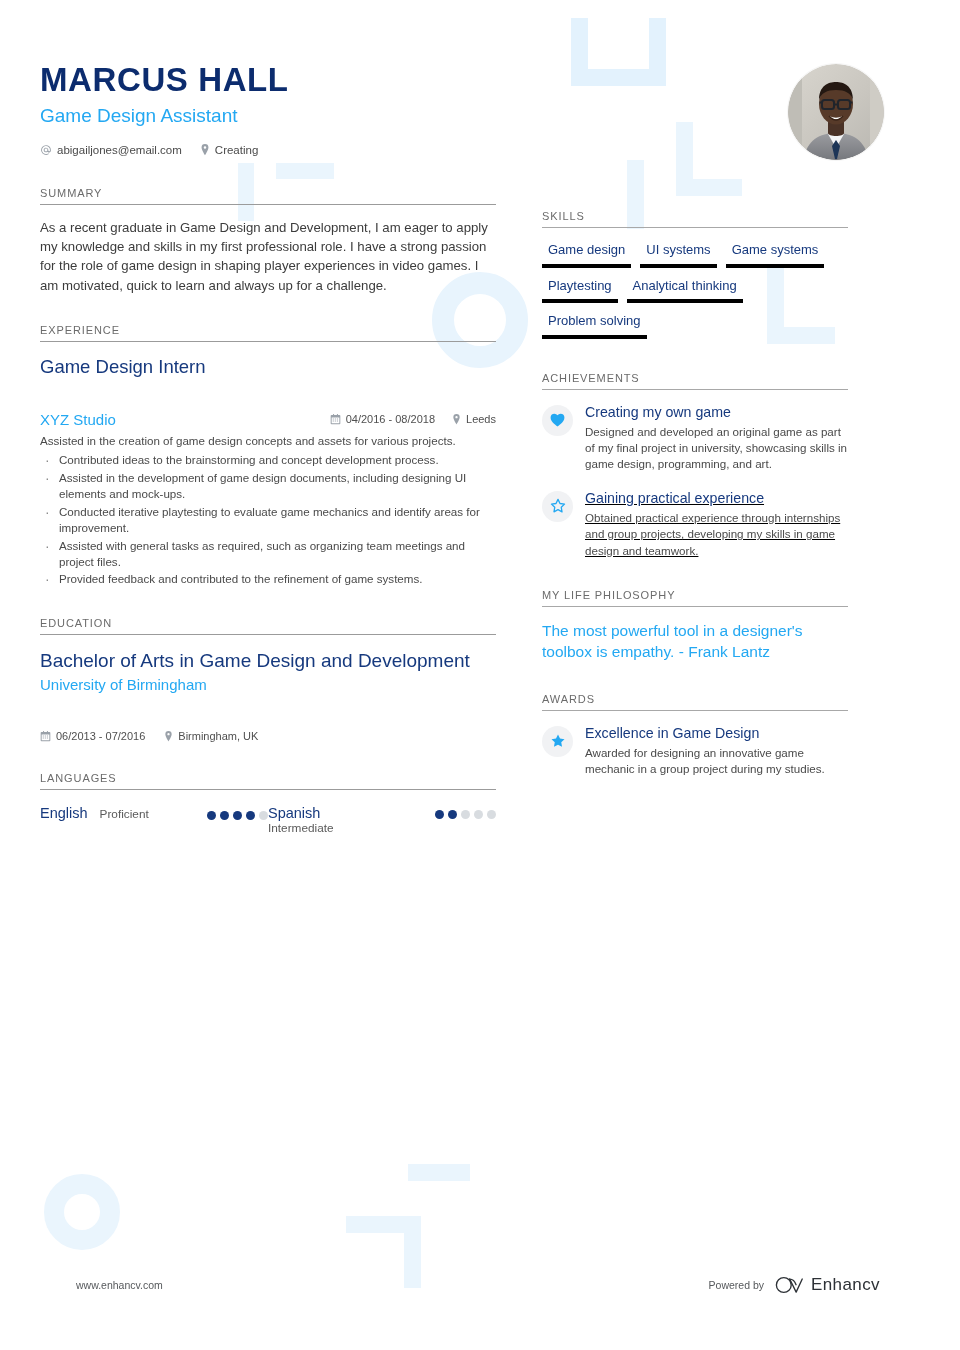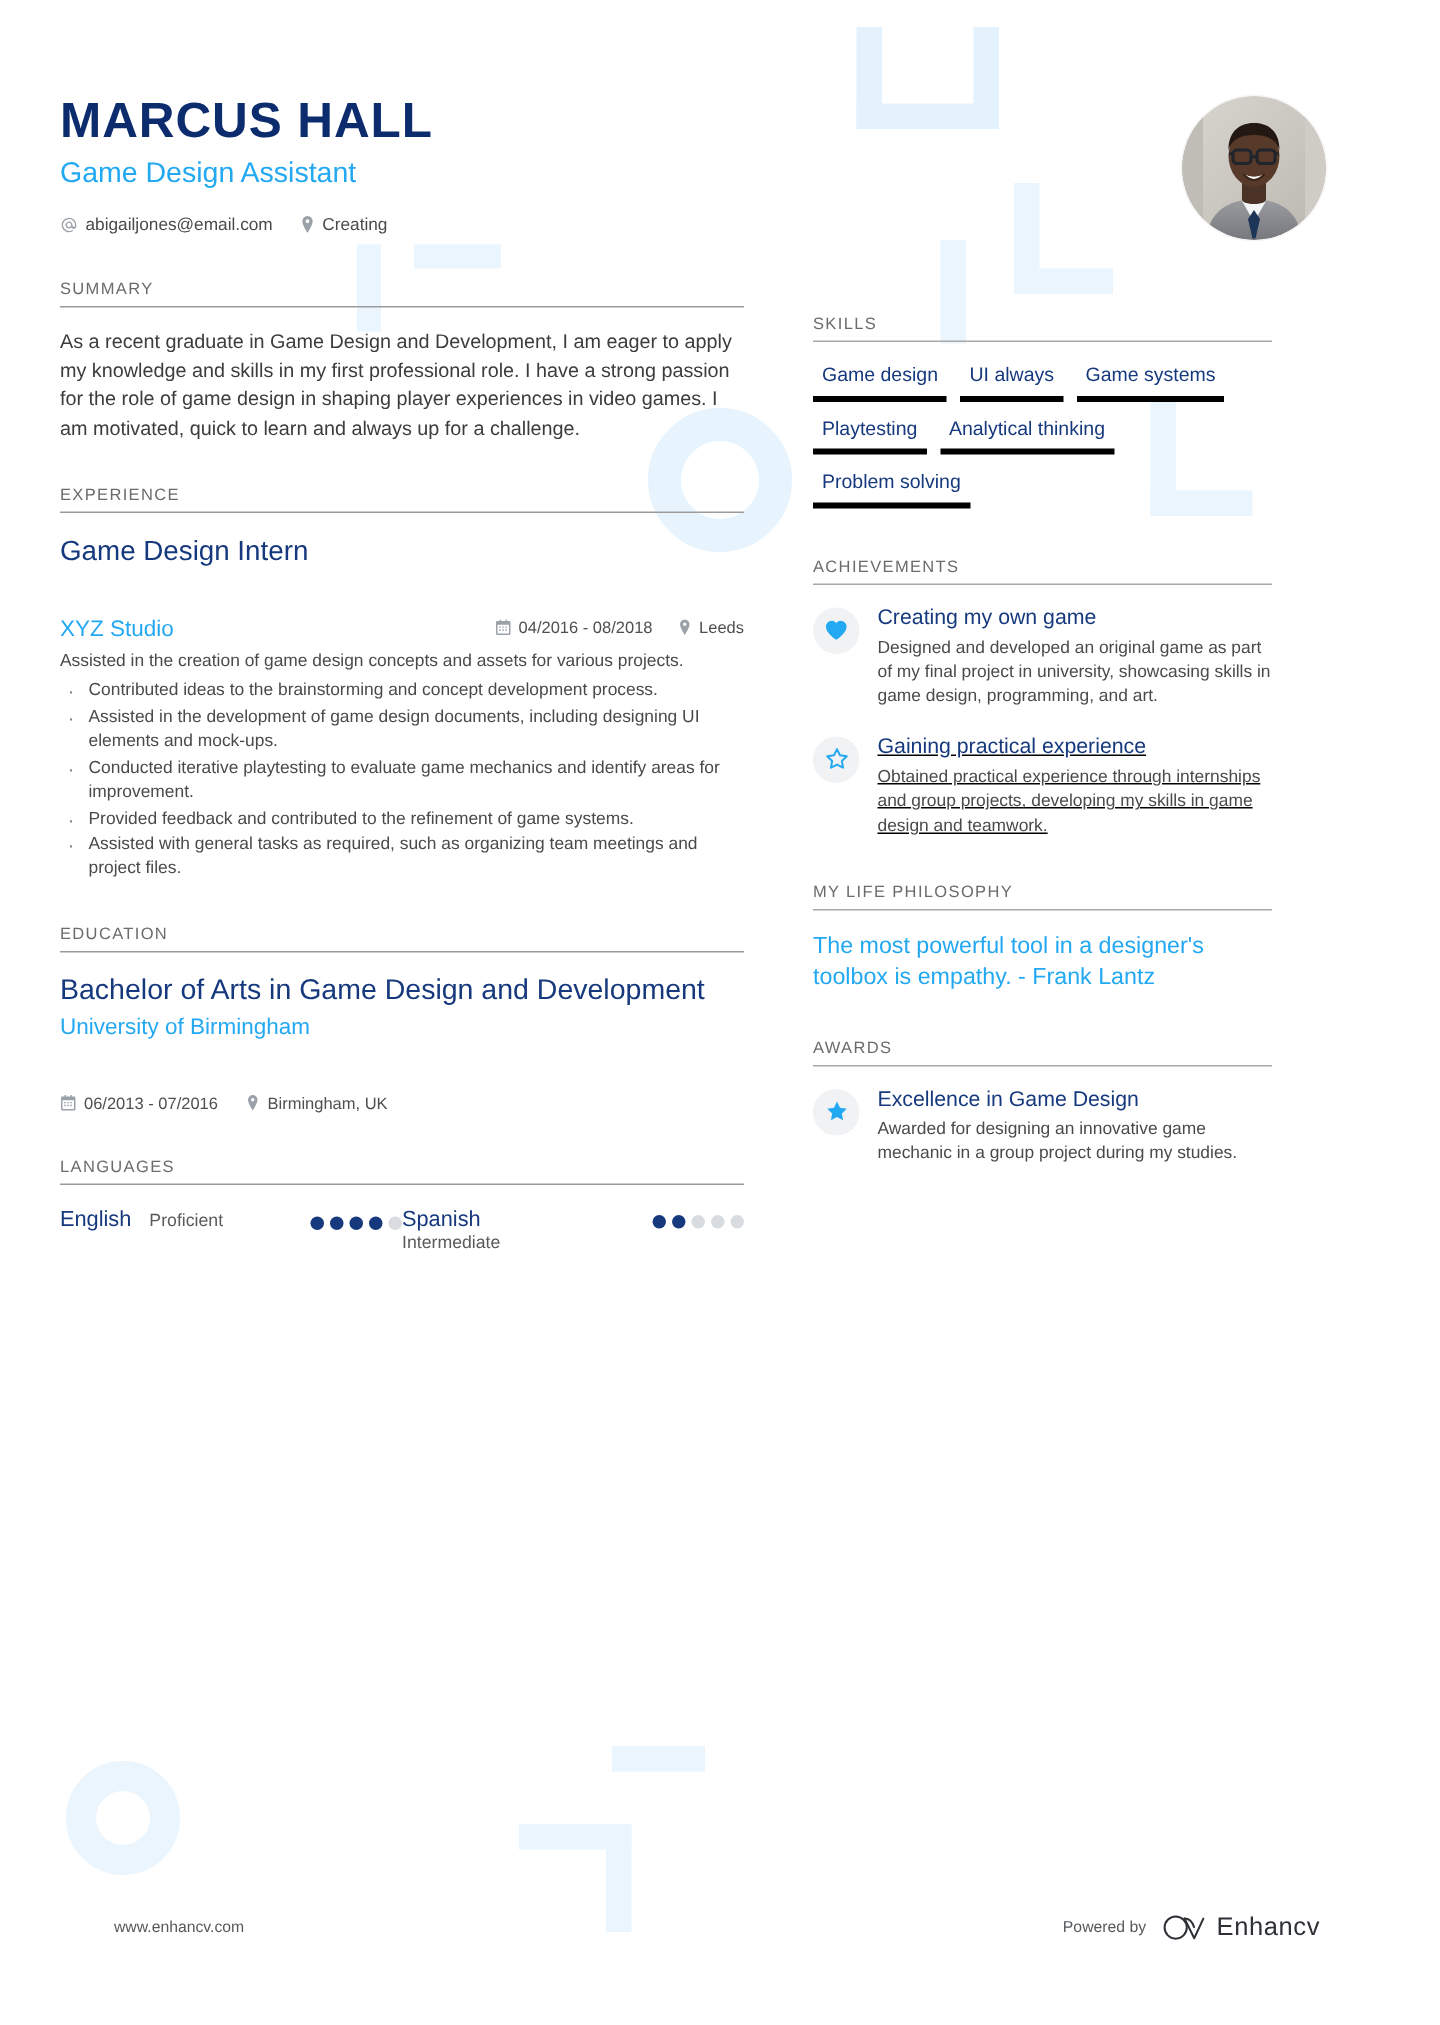--- a/index.html
+++ b/index.html
@@ -109,21 +109,21 @@
     align-items: baseline;
   }
   .job-company { font-size: 15px; color: #23a8f2; flex: 1 1 auto; }
   .job-meta {
     display: flex;
     align-items: center;
     gap: 17px;
     font-size: 11px;
     color: #4f4f4f;
   }
-  .meta-item { display: flex; align-items: flex-start; gap: 5px; white-space: nowrap; margin-top: 31px; }
+  .meta-item { display: flex; align-items: flex-end; gap: 5px; white-space: nowrap; margin-top: 31px; }
 
   .job-desc {
     margin-top: 5px;
     font-size: 11.6px;
     line-height: 1.42;
     color: #4a4a4a;
   }
   ul.bullets { margin-top: 3px; list-style: none; }
   ul.bullets li {
     position: relative;
@@ -361,22 +361,22 @@
                 </svg>
                 <span>Leeds</span>
               </span>
             </span>
           </div>
           <p class="job-desc">Assisted in the creation of game design concepts and assets for various projects.</p>
           <ul class="bullets">
             <li>Contributed ideas to the brainstorming and concept development process.</li>
             <li>Assisted in the development of game design documents, including designing UI elements and mock-ups.</li>
             <li>Conducted iterative playtesting to evaluate game mechanics and identify areas for improvement.</li>
+            <li>Assisted with general tasks as required, such as organizing team meetings and project files.</li>
             <li>Provided feedback and contributed to the refinement of game systems.</li>
-            <li>Assisted with general tasks as required, such as organizing team meetings and project files.</li>
           </ul>
         </div>
       </div>
 
       <div class="sec" style="margin-top:29px;">
         <div class="sec-title">EDUCATION</div>
         <div class="sec-rule"></div>
 
         <div>
           <div class="edu-degree">Bachelor of Arts in Game Design and Development</div>
@@ -437,21 +437,21 @@
 
     </div>
 
     <div class="col-right">
 
       <div class="sec">
         <div class="sec-title">SKILLS</div>
         <div class="sec-rule thin"></div>
         <div class="skills-wrap">
           <span class="skill">Game design</span>
-          <span class="skill">UI always</span>
+          <span class="skill">UI systems</span>
           <span class="skill">Game systems</span>
           <span class="skill">Playtesting</span>
           <span class="skill">Analytical thinking</span>
           <span class="skill">Problem solving</span>
         </div>
       </div>
 
       <div class="sec" style="margin-top:33px;">
         <div class="sec-title">ACHIEVEMENTS</div>
         <div class="sec-rule thin"></div>

